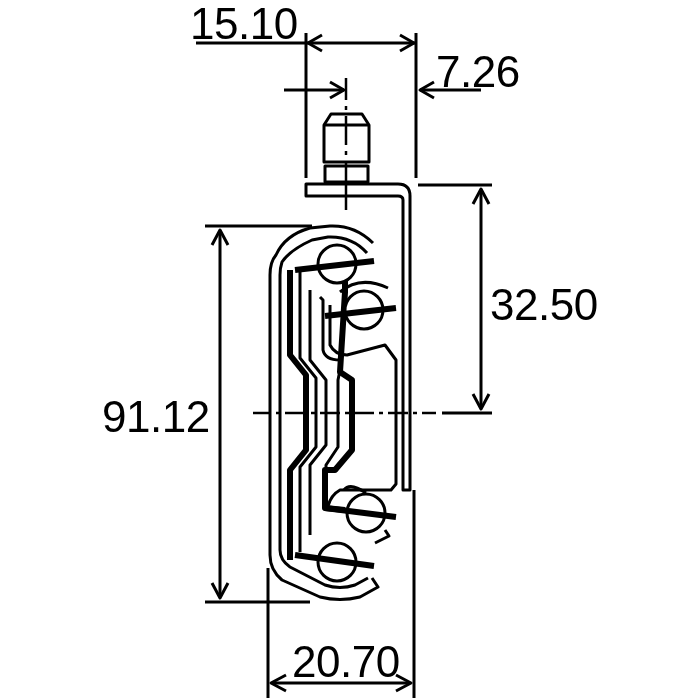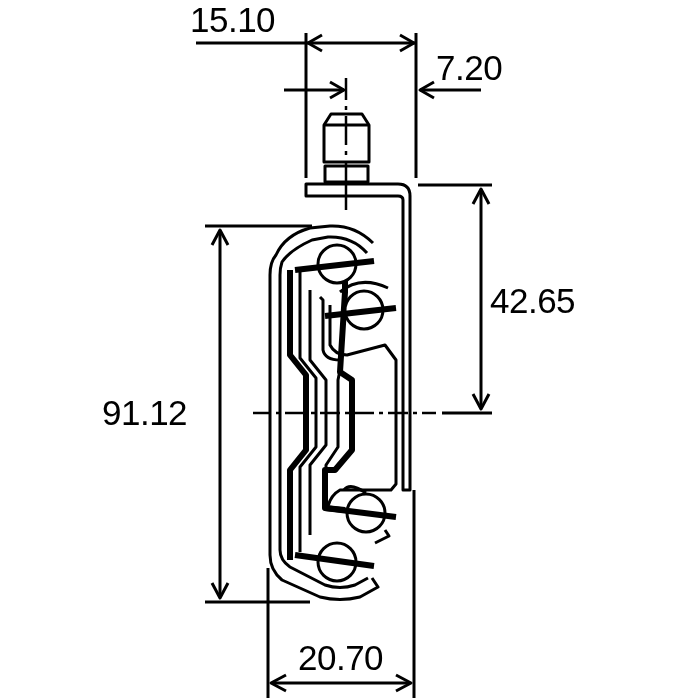--- a/index.html
+++ b/index.html
@@ -1,21 +1,21 @@
 <!DOCTYPE html>
 <html><head>
   <meta charset="utf-8">
   <style>
     html, body { margin: 0; padding: 0; background: #ffffff; }
     body { width: 700px; height: 700px; overflow: hidden; position: relative; }
     svg { position: absolute; left: 0; top: 0; }
     .dim-label {
       position: absolute;
       font-family: "Liberation Sans", sans-serif;
-      font-size: 35px;
+      font-size: 44px;
       color: #000000;
       line-height: 1;
       white-space: nowrap;
       letter-spacing: -0.5px;
     }
   </style>
 </head>
 <body>
 
 <svg width="700" height="700" viewBox="0 0 700 700" fill="none" stroke="#000" stroke-linecap="butt" stroke-linejoin="round">
@@ -124,16 +124,16 @@
     <path d="M344,490 Q350,482 366,493" stroke-width="3"></path>
     <path d="M385,530 L389,536 L375,543" stroke-width="3"></path>
   </g>
   <g>
     <circle cx="337" cy="562" r="19" stroke-width="3" fill="#fff"></circle>
     <line x1="295" y1="555" x2="374" y2="566" stroke-width="6"></line>
   </g>
 </svg>
 
 <div class="dim-label" style="left:190px; top:2px;">15.10</div>
-<div class="dim-label" style="left:436px; top:50px;">7.20</div>
-<div class="dim-label" style="left:490px; top:283px;">42.65</div>
+<div class="dim-label" style="left:436px; top:50px;">7.26</div>
+<div class="dim-label" style="left:490px; top:283px;">32.50</div>
 <div class="dim-label" style="left:102px; top:395px;">91.12</div>
-<div class="dim-label" style="left:298px; top:640px;text-align:center;">20.70</div>
+<div class="dim-label" style="left:292px; top:640px;text-align:center;">20.70</div>
 
 </body></html>

